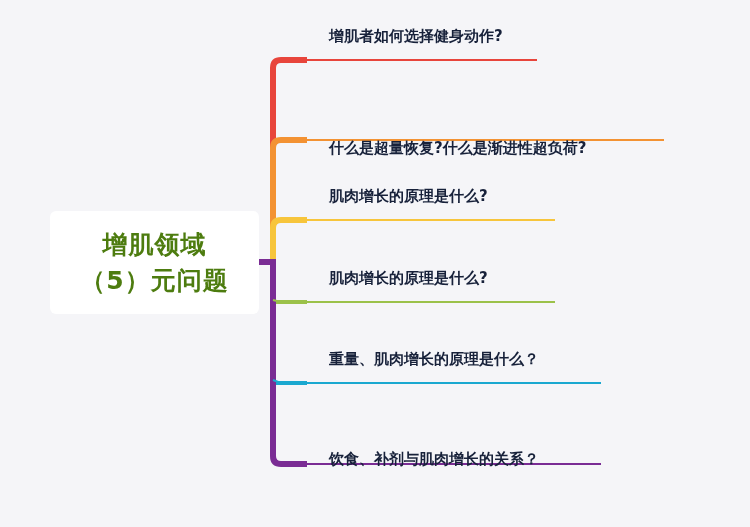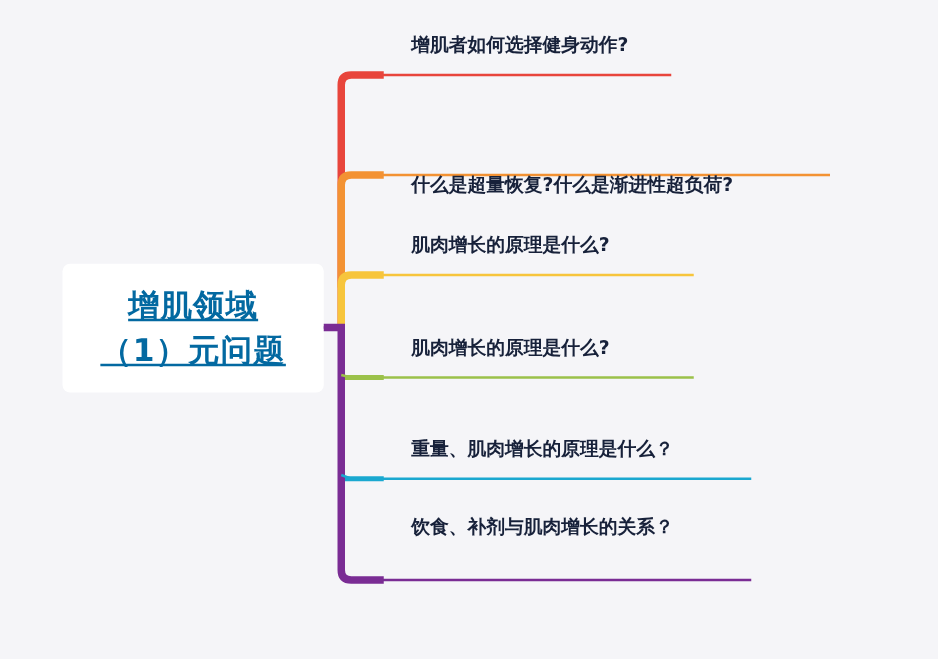--- a/index.html
+++ b/index.html
@@ -1,27 +1,27 @@
 <!DOCTYPE html>
 <html><head>
 <meta charset="utf-8">
 <style>
   html, body { margin:0; padding:0; }
   body { width:750px; height:527px; background:#f5f5f8; position:relative; overflow:hidden; font-family:"DejaVu Sans","Liberation Sans",sans-serif; }
   .root { position:absolute; left:50px; top:211px; width:209px; height:103px; background:#ffffff; border-radius:6px; display:flex; flex-direction:column; align-items:center; justify-content:center; }
-  .root span { display:block; font-size:25px; font-weight:bold; color:#0369a1; line-height:36px; letter-spacing:1px;text-decoration:underline; }
+  .root span { display:block; font-size:25px; font-weight:bold; color:#4d7c0f; line-height:36px; letter-spacing:1px; }
   svg.lines { position:absolute; left:0; top:0; }
   .topic { position:absolute; left:329px; font-size:15px; font-weight:bold; color:#17213a; white-space:nowrap; }
 </style>
 </head>
 <body>
 
 <div class="root">
   <span>增肌领域</span>
-  <span>（1）元问题</span>
+  <span>（5）元问题</span>
 </div>
 
 <svg class="lines" width="750" height="527">
 
   <path d="M273,262 L273,68 Q273,60 281,60 L537,60" fill="none" stroke="#e8453c" stroke-width="2"></path>
   <path d="M273,262 L273,68 Q273,60 281,60 L307,60" fill="none" stroke="#e8453c" stroke-width="6"></path>
   <path d="M273,230 L273,148 Q273,140 281,140 L664,140" fill="none" stroke="#f39233" stroke-width="2"></path>
   <path d="M273,230 L273,148 Q273,140 281,140 L307,140" fill="none" stroke="#f39233" stroke-width="6"></path>
   <path d="M273,262 L273,228 Q273,220 281,220 L555,220" fill="none" stroke="#f7c53c" stroke-width="2"></path>
   <path d="M273,262 L273,228 Q273,220 281,220 L307,220" fill="none" stroke="#f7c53c" stroke-width="6"></path>
@@ -31,13 +31,13 @@
   <path d="M276,302 L307,302" fill="none" stroke="#9bc14a" stroke-width="4"></path>
   <path d="M273,380 L281,383 L601,383" fill="none" stroke="#1aa8d0" stroke-width="2"></path>
   <path d="M276,383 L307,383" fill="none" stroke="#1aa8d0" stroke-width="4"></path>
 </svg>
 
 <div class="topic" style="top:27px;">增肌者如何选择健身动作?</div>
 <div class="topic" style="top:122px;margin-top:17px;">什么是超量恢复?什么是渐进性超负荷?</div>
 <div class="topic" style="top:187px;">肌肉增长的原理是什么?</div>
 <div class="topic" style="top:269px;">肌肉增长的原理是什么?</div>
 <div class="topic" style="top:350px;">重量、肌肉增长的原理是什么？</div>
-<div class="topic" style="top:412px;">饮食、补剂与肌肉增长的关系？</div>
+<div class="topic" style="top:450px;">饮食、补剂与肌肉增长的关系？</div>
 
 </body></html>

